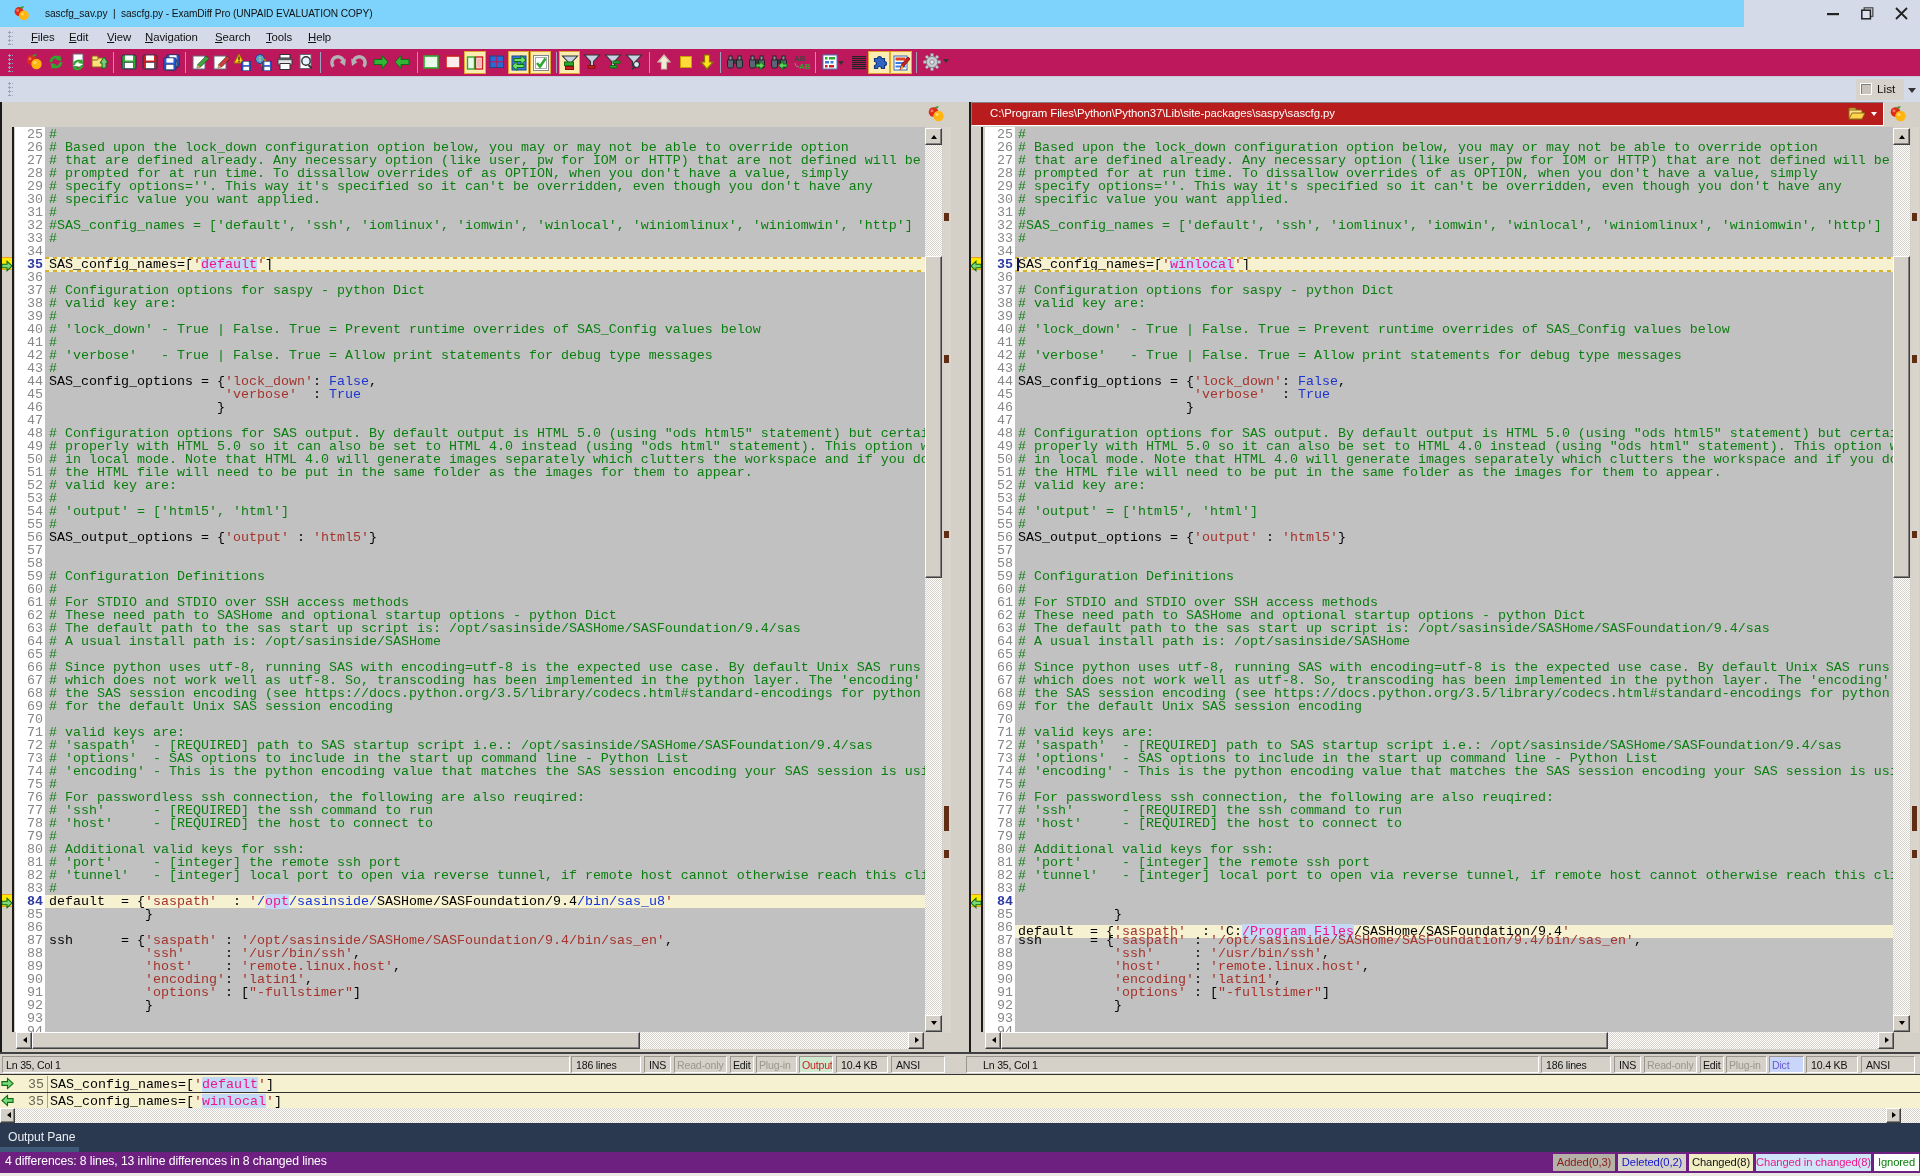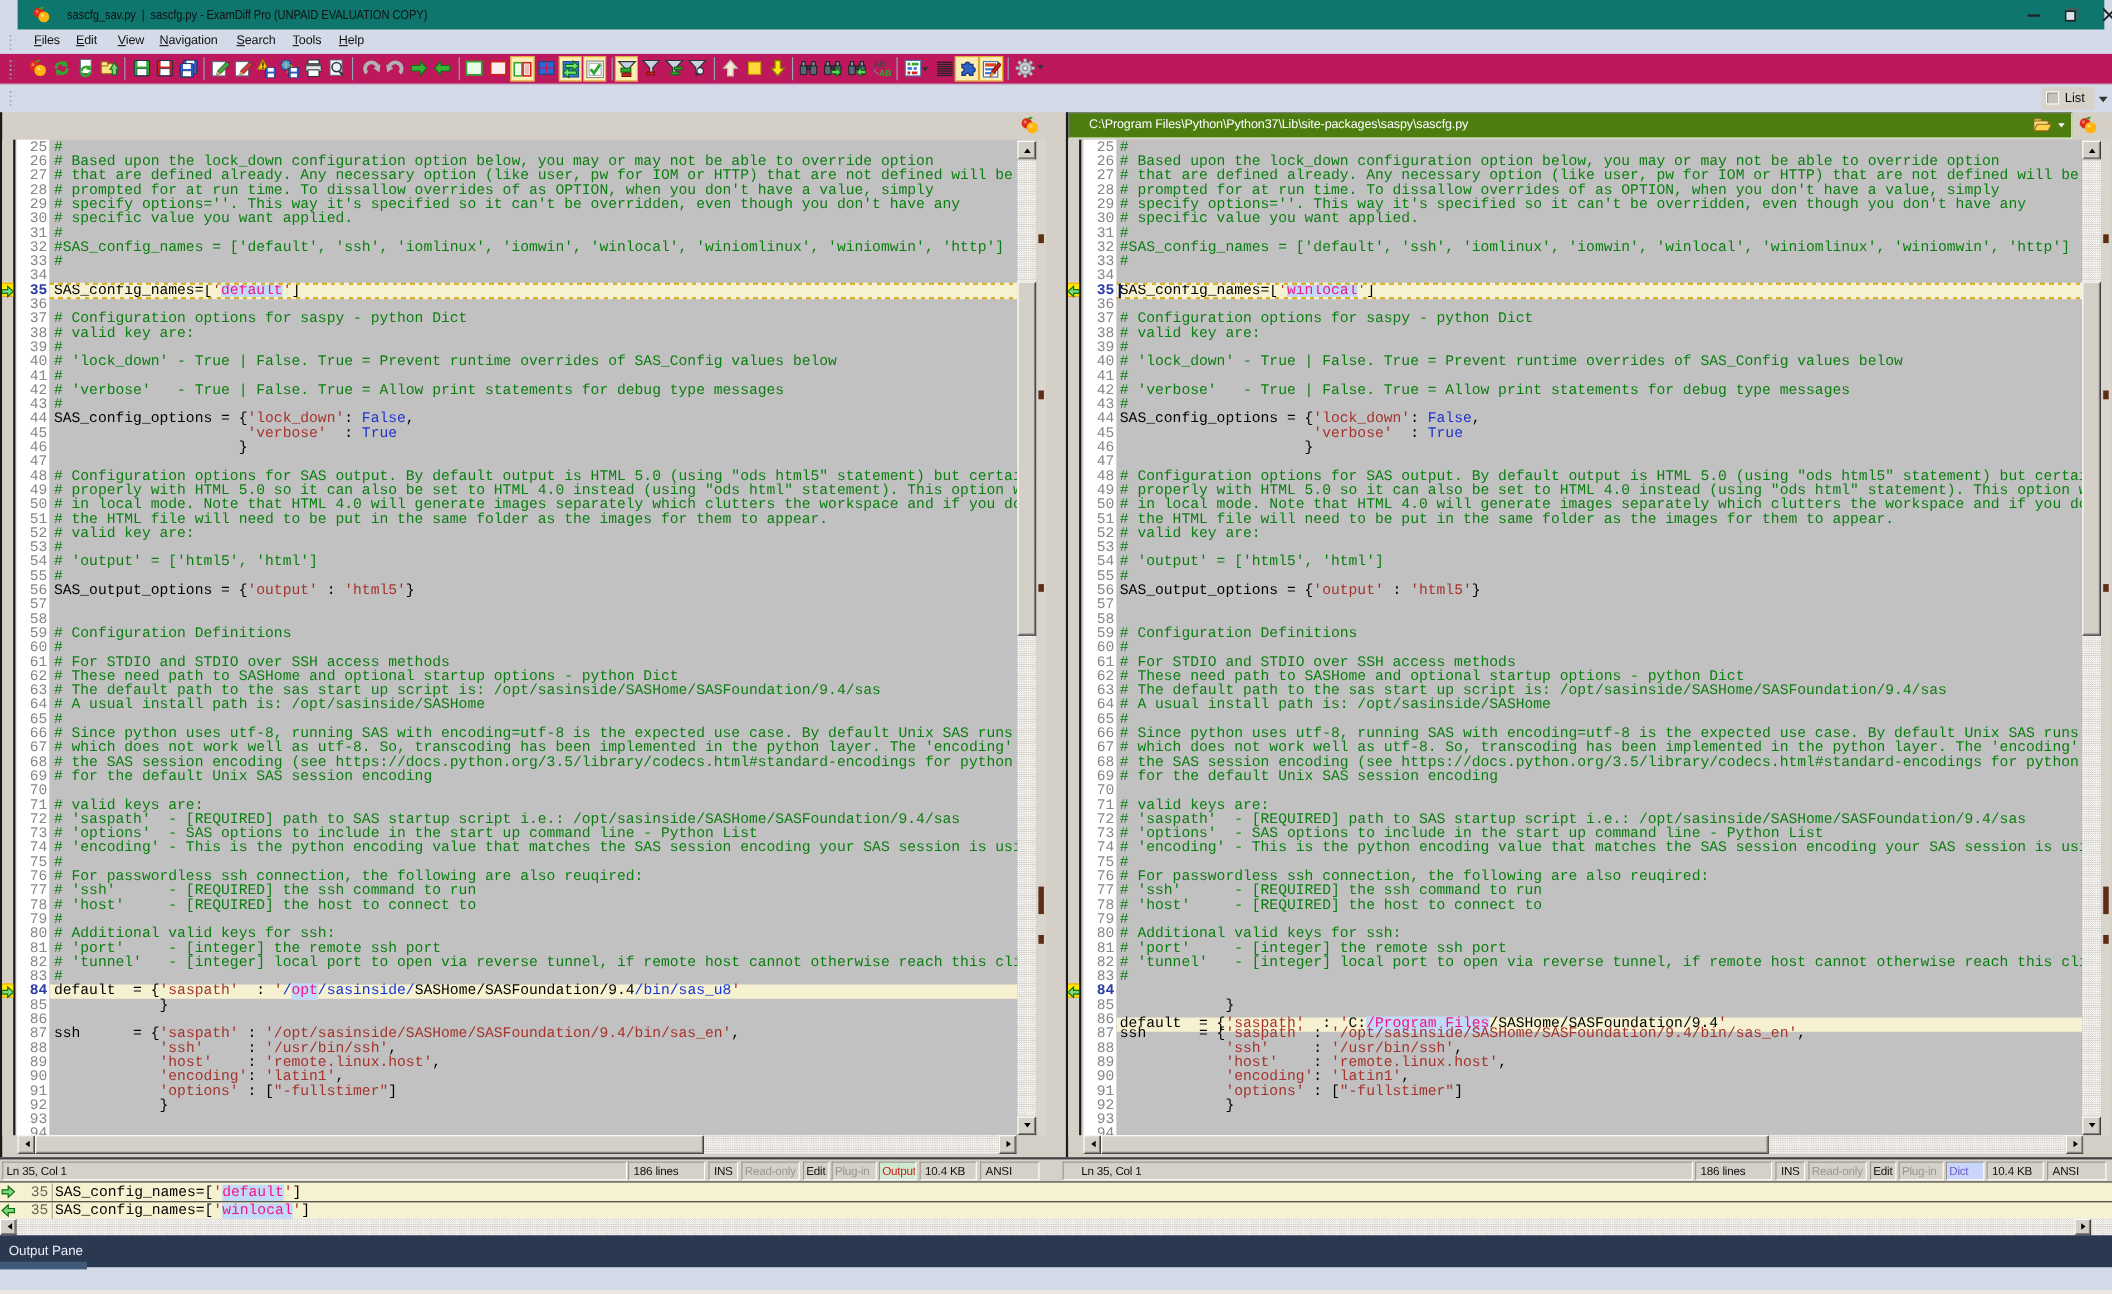--- a/index.html
+++ b/index.html
@@ -1,19 +1,19 @@
 <!DOCTYPE html>
 <html><head><meta charset="utf-8"><style>
 * {margin:0;padding:0;box-sizing:border-box}
 html,body {width:1920px;height:1176px;overflow:hidden;font-family:"Liberation Sans",sans-serif}
 #win {position:relative;width:1920px;height:1176px;background:#d5dae9}
 i {font-style:normal}
 .c {color:#0b7e10} .s {color:#a5332c} .b {color:#1e33cc} .bl {color:#1133dd}
 .pb {color:#f01689;background:#c3d9f6}
-#titlebar {position:absolute;left:16px;top:0;width:1897px;height:27px;background:#0f766e}
+#titlebar {position:absolute;left:0;top:0;width:1744px;height:27px;background:#7dd3fc}
 #titlebar .t {position:absolute;left:45px;top:6px;font-size:11.8px;letter-spacing:-0.1px;color:#111}
 #menubar {position:absolute;left:0;top:27px;width:1920px;height:22px;background:#d5dae9}
 .mi {position:absolute;top:4px;font-size:11.4px;letter-spacing:-0.1px;color:#111}
 #toolbar {position:absolute;left:0;top:49px;width:1920px;height:28px;background:#be185d;border-bottom:1px solid #c3cadd}
 .tic {position:absolute;top:4px;width:19px;height:19px}
 .thl {position:absolute;top:2px;height:23px;background:#fdedb3;border:1px solid #e0a830;padding:2px 1px 0 1px}
 .tsep {position:absolute;top:3px;width:1px;height:21px;background:#9aa4bf}
 .grip {position:absolute;left:8px;width:5px;background-image:radial-gradient(circle at 1.5px 1.5px,#9aa4bf 1px,transparent 1.1px);background-size:4px 4px}
 .ddarw {width:0;height:0;border:3.5px solid transparent;border-top:4.5px solid #333;margin-top:8px}
 #diffbar {position:absolute;left:0;top:77px;width:1920px;height:25px;background:#d5dae9}
@@ -21,21 +21,21 @@
 #combo .ct {position:absolute;left:6px;top:4px;font-size:11.4px;letter-spacing:-0.1px;color:#111}
 #combo .cb {position:absolute;right:1px;top:1px;width:17px;height:17px;background:#d4d0c8;border:1px solid #fff;border-right-color:#404040;border-bottom-color:#404040}
 #combo .cb div {margin:6px auto 0;width:0;height:0;border:3.5px solid transparent;border-top:4.5px solid #000}
 #skip {position:absolute;left:1856px;top:2px;width:48px;height:21px;background:#d7d3cb;font-size:11.8px;color:#111}
 #skip .box {position:absolute;left:4px;top:4px;width:12px;height:12px;background:#c8c4bc;border:1px solid #fff;box-shadow:inset 1px 1px 0 #808080}
 #skip .lb {position:absolute;left:21px;top:3px}
 #skiparw {position:absolute;left:1908px;top:11px;width:0;height:0;border:4px solid transparent;border-top:5px solid #333}
 #main {position:absolute;left:0;top:102px;width:1920px;height:950px;background:#d4d0c8}
 .hdr {position:absolute;top:0;height:24px;font-size:11.4px;letter-spacing:-0.1px;border:1px solid #808080;border-right-color:#fff;border-bottom-color:#fff}
 .hdrL {left:2px;width:920px;background:#d7d3cb;color:#000}
-.hdrR {left:971px;width:913px;background:#4d7c0f;color:#fff}
+.hdrR {left:971px;width:913px;background:#b91c1c;color:#fff}
 .hdr .p {position:absolute;left:18px;top:4px}
 .hdr .fi {position:absolute;right:18px;top:3px}
 .hdr .da {position:absolute;right:6px;top:9px;width:0;height:0;border:3.5px solid transparent;border-top:4.5px solid currentColor}
 .logo2 {position:absolute;top:3px}
 .borderL {position:absolute;left:0;top:0;width:2px;height:950px;background:#1a1a1a}
 .gut {position:absolute;background:#d4d0c8;border-right:2px solid #1a1a1a;overflow:hidden}
 .chip {position:absolute;left:-1px;width:13px;height:13px;background:#ffe900;border-top:1.5px solid #f0a020;border-bottom:1.5px solid #f0a020;padding-left:0px}
 .chip svg {margin-top:-1px}
 .nums {position:absolute;background:#fff;overflow:hidden;font-family:"Liberation Mono",monospace;font-size:13.33px}
 .num {position:absolute;right:2px;height:13px;line-height:13px;color:#878787}
@@ -809,13 +809,21 @@
         <div class="tri-l" style="margin-top:3px"></div>
       </div>
   <div class="sbtn" style="left:1886px;top:0;width:15px;height:15px">
         <div class="tri-r" style="margin-top:3px;margin-left:5px"></div>
       </div>
  </div>
  <div id="outband">
       <div style="position:absolute;left:8px;top:7px">Output Pane</div>
       <div class="ind"></div>
     </div>
+ <div id="purple">
+      <div style="position:absolute;left:5px;top:2px">4 differences: 8 lines, 13 inline differences in 8 changed lines</div>
+  <div class="chipb" style="left:1553px;width:62px;background:#b5b1a6;color:#8b1a1a">Added(0,3)</div>
+  <div class="chipb" style="left:1618px;width:68px;background:#d6d2ca;color:#1515cd">Deleted(0,2)</div>
+  <div class="chipb" style="left:1689px;width:64px;background:#f2eec4;color:#111">Changed(8)</div>
+  <div class="chipb" style="left:1756px;width:115px;background:#cfe6f9;color:#f01689">Changed in changed(8)</div>
+  <div class="chipb" style="left:1874px;width:45px;background:#fff;color:#0a7d0a">Ignored</div>
+ </div>
  <div id="bstrip"></div>
 </div>
 </body></html>

